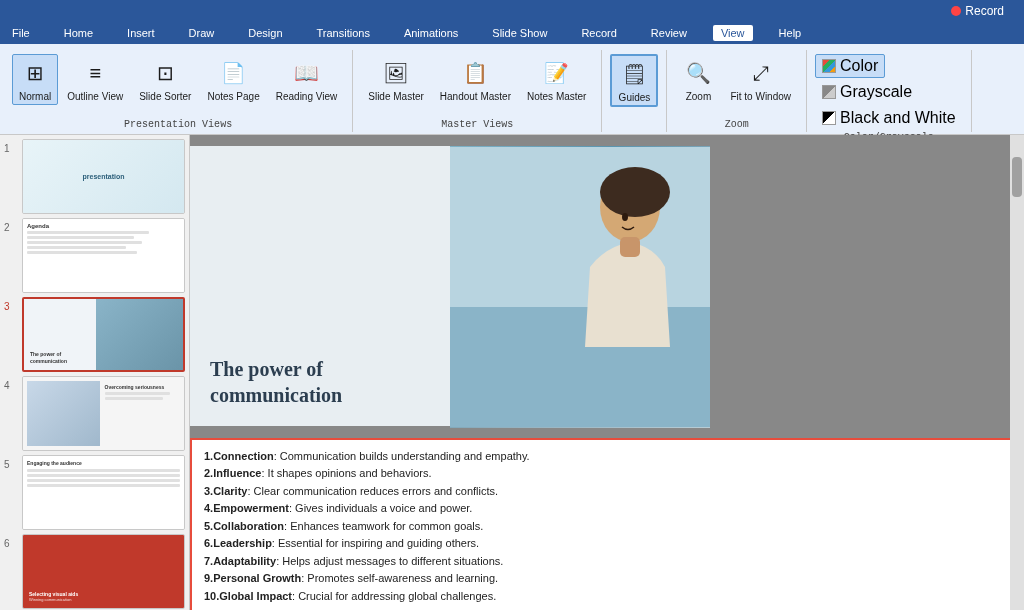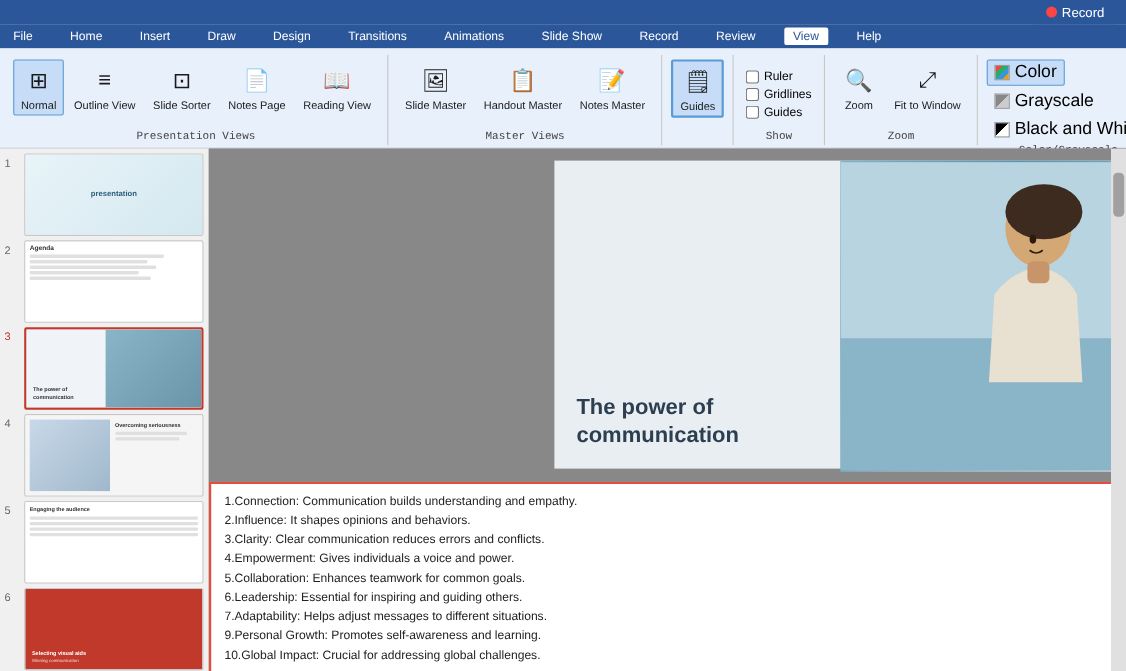--- a/index.html
+++ b/index.html
@@ -224,22 +224,23 @@
       display: flex;
       flex-direction: column;
     }
 
     
     .slide-canvas {
       flex: 1;
       background: #888;
       display: flex;
       align-items: center;
-      justify-content: flex-end;
+      justify-content: flex-start;
       position: relative;
+      font-family: Liberation Serif, serif;
     }
 
     .slide-main {
       width: 520px;
       height: 280px;
       background: #e8eef2;
       position: relative;
       display: flex;
       flex-direction: column;
     }
@@ -278,21 +279,21 @@
       min-height: 160px;
     }
 
     .notes-item {
       font-size: 11px;
       color: #222;
       line-height: 1.5;
       margin-bottom: 1px;
     }
 
-    .notes-item strong { font-weight: normal; }
+    .notes-item strong { font-weight: bold; }
 
     
     .scroll-area {
       position: absolute;
       right: 0;
       top: 0;
       bottom: 0;
       width: 14px;
       background: #e0e0e0;
     }
@@ -392,37 +393,20 @@
     <div class="ribbon-group">
       <div class="ribbon-group-buttons">
         <div class="ribbon-btn active" style="border:2px solid #5b9bd5; background:#c7ddf7;">
           <div class="btn-icon">🗒</div>
           <span>Guides</span>
         </div>
       </div>
       <div class="ribbon-group-label"></div>
     </div>
 
-    <div class="ribbon-group">
-      <div class="ribbon-group-buttons" style="flex-direction:column; justify-content:center;">
-        <label class="checkbox-item">
-          <input type="checkbox" style=""> 
-            <span>Ruler</span>
-        </label>
-        <label class="checkbox-item">
-          <input type="checkbox" style=""> 
-            <span>Gridlines</span>
-        </label>
-        <label class="checkbox-item">
-          <input type="checkbox" style=""> 
-            <span>Guides</span>
-        </label>
-      </div>
-      <div class="ribbon-group-label">Show</div>
-    </div>
 
     <div class="ribbon-group">
       <div class="ribbon-group-buttons">
         <div class="ribbon-btn">
           <div class="btn-icon">🔍</div>
           <span>Zoom</span>
         </div>
         <div class="ribbon-btn">
           <div class="btn-icon">⤢</div>
           <span>Fit to Window</span>

